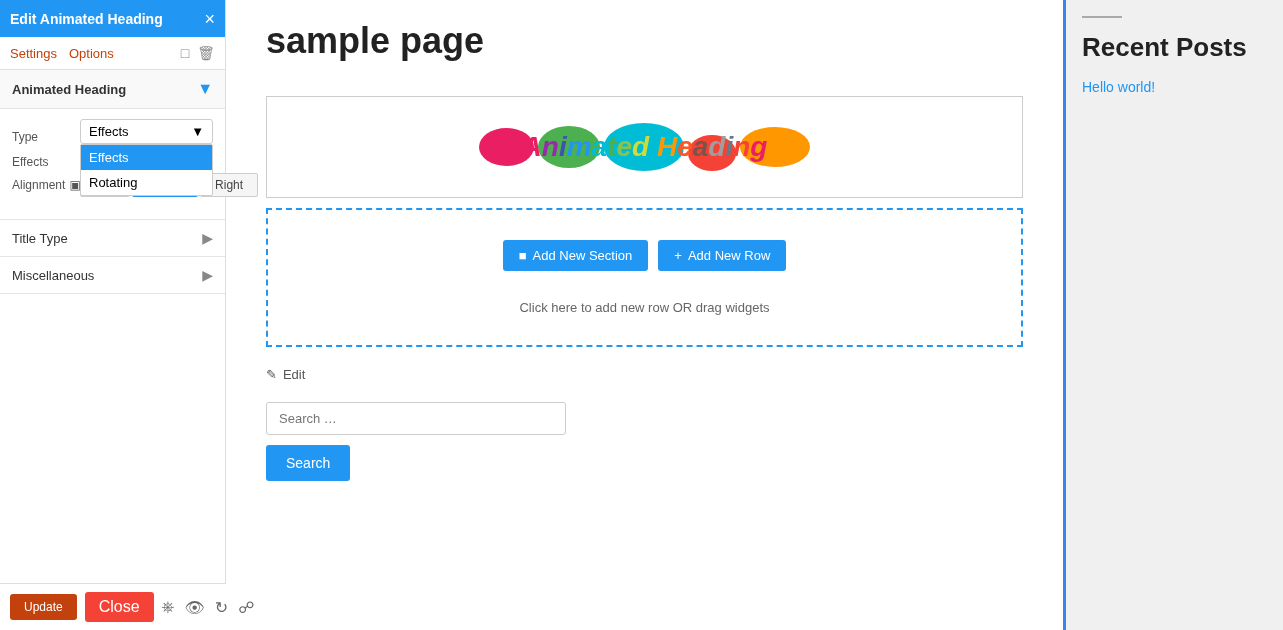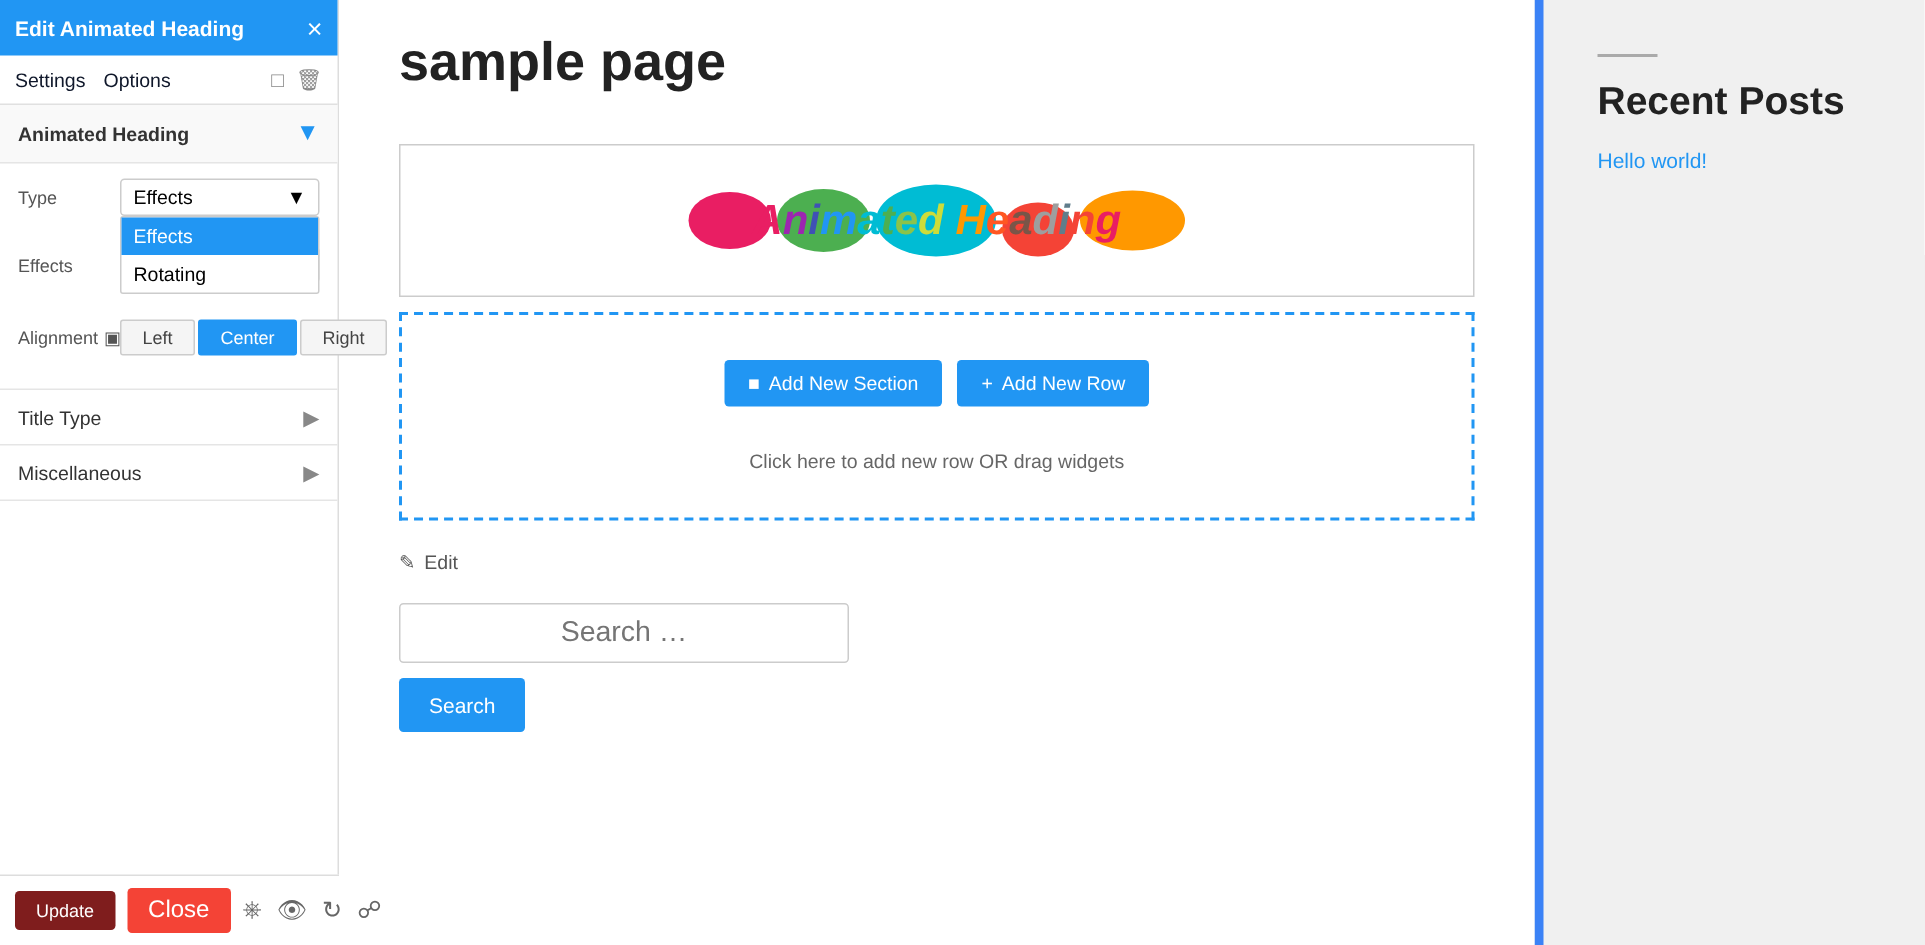--- a/index.html
+++ b/index.html
@@ -41,21 +41,21 @@
     .panel-tabs {
       display: flex;
       align-items: center;
       padding: 8px 10px;
       border-bottom: 1px solid #e0e0e0;
       gap: 12px;
     }
 
     .panel-tabs span {
       font-size: 13px;
-      color: #0f172a;
+      color: #c2410c;
       cursor: pointer;
     }
 
     .panel-tabs .tab-icons {
       margin-left: auto;
       display: flex;
       gap: 8px;
     }
 
     .panel-tabs .tab-icons span {
@@ -82,22 +82,22 @@
       font-size: 16px;
     }
 
     .section-body {
       padding: 10px 12px;
       border-bottom: 1px solid #e5e5e5;
     }
 
     .form-row {
       display: flex;
-      align-items: center;
-      margin-bottom: 20px;
+      align-items: flex-end;
+      margin-bottom: 0;
     }
 
     .form-label {
       width: 68px;
       font-size: 12px;
       color: #555;
       flex-shrink: 0;
     }
 
     .form-control {
@@ -202,21 +202,21 @@
       width: 226px;
       background: #fff;
       border-top: 1px solid #ddd;
       display: flex;
       align-items: center;
       padding: 8px 10px;
       gap: 8px;
     }
 
     .btn-update {
-      background: #7f1d1d;
+      background: #c2410c;
       color: #fff;
       border: none;
       padding: 6px 14px;
       border-radius: 3px;
       font-size: 12px;
       cursor: pointer;
     }
 
     .btn-close-bar {
       background: #f44336;
@@ -311,41 +311,40 @@
       display: flex;
       flex-direction: column;
       gap: 10px;
       max-width: 300px;
     }
 
     .search-input {
       padding: 8px 12px;
       border: 1px solid #ccc;
       border-radius: 3px;
-      font-size: 19px;
+      font-size: 13px;
       width: 100%;
-      text-align: center;
     }
 
     .btn-search {
       background: #2196f3;
       color: #fff;
       border: none;
       padding: 10px 20px;
       border-radius: 3px;
       font-size: 14px;
       cursor: pointer;
       align-self: flex-start;
     }
 
     
     .right-sidebar {
-      width: 260px;
-      padding: 36px;
-      border-left: 6px solid #3b82f6;
+      width: 220px;
+      padding: 16px;
+      border-left: 3px solid #3b82f6;
     }
 
     .sidebar-divider {
       height: 2px;
       background: #aaa;
       width: 40px;
       margin-bottom: 14px;
     }
 
     .recent-posts-title {

